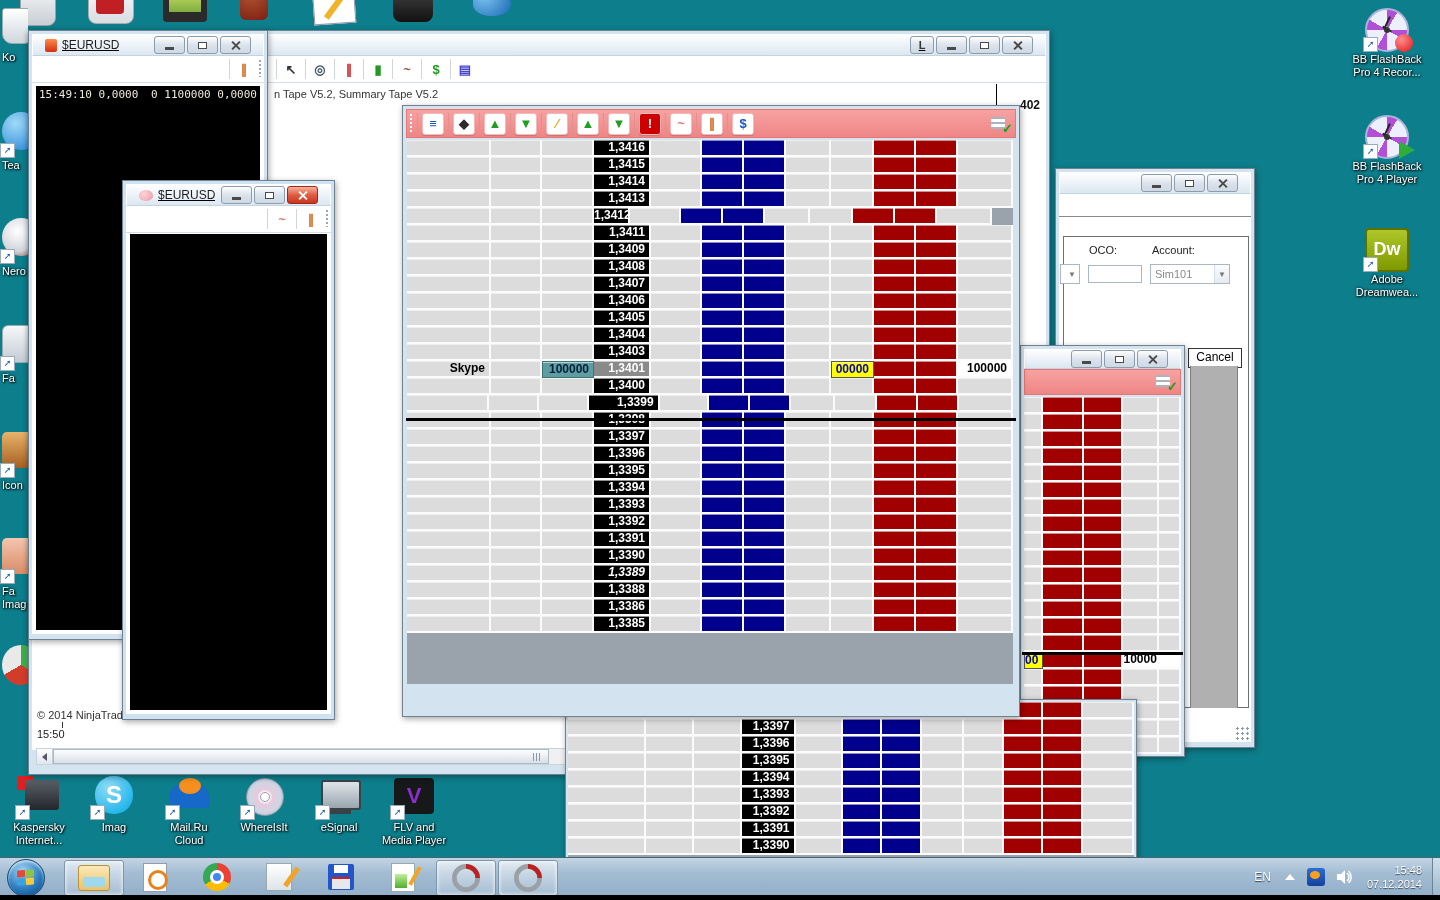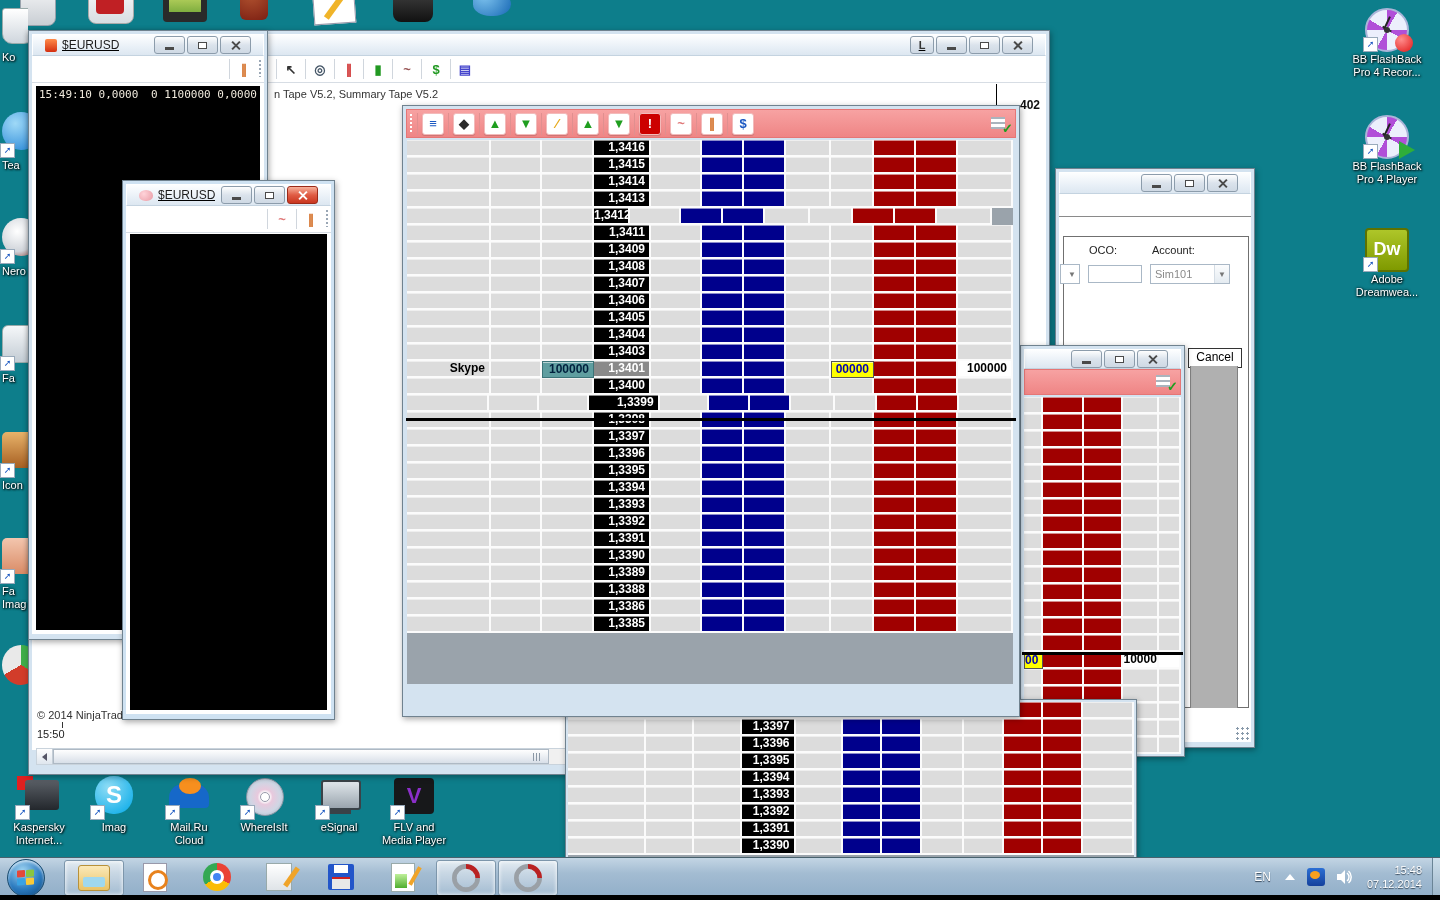--- a/index.html
+++ b/index.html
@@ -1074,21 +1074,21 @@
         <div class="lcell" style="width: 45px;"></div>
         <div class="lcell" style="width: 43px;"></div>
         <div class="lcell ask" style="width: 42px;"></div>
         <div class="lcell ask" style="width: 42px;"></div>
         <div class="lcell" style="width: 55px;"></div>
       </div>
       <div class="lrow">
         <div class="lcell" style="width: 84px;"></div>
         <div class="lcell" style="width: 51px;"></div>
         <div class="lcell" style="width: 52px;"></div>
-        <div class="lcell price" style="width: 57px;">1,3389</div>
+        <div class="lcell price" style="width: 57px; font-style: italic;">1,3389</div>
         <div class="lcell" style="width: 51px;"></div>
         <div class="lcell bid" style="width: 42px;"></div>
         <div class="lcell bid" style="width: 42px;"></div>
         <div class="lcell" style="width: 45px;"></div>
         <div class="lcell" style="width: 43px;"></div>
         <div class="lcell ask" style="width: 42px;"></div>
         <div class="lcell ask" style="width: 42px;"></div>
         <div class="lcell" style="width: 55px;"></div>
       </div>
       <div class="lrow">

